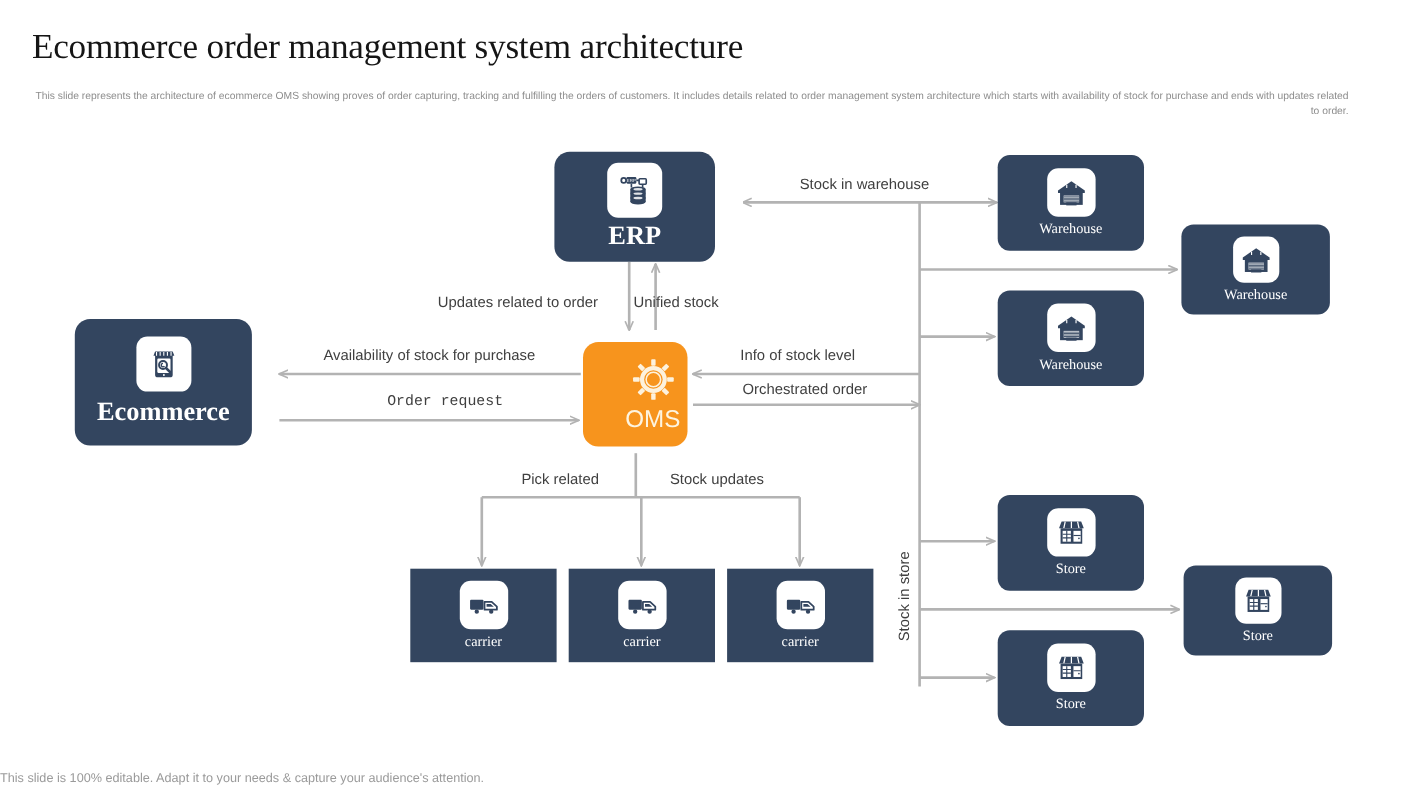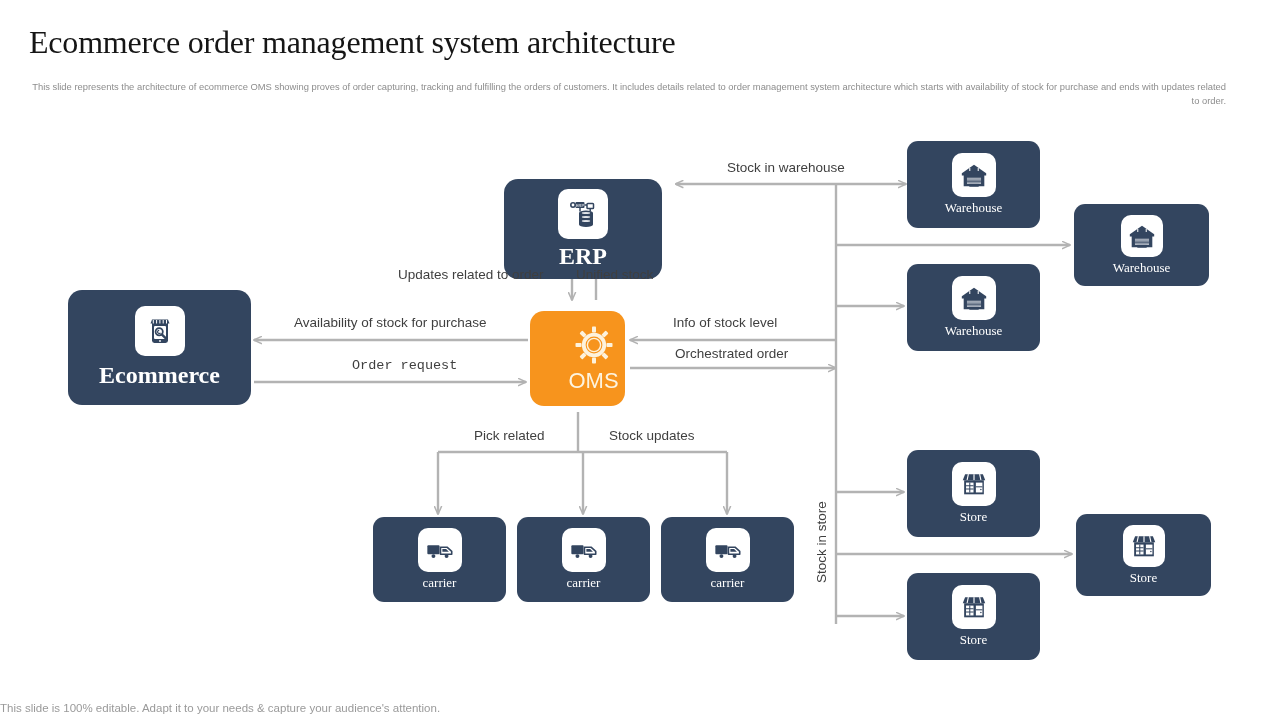--- a/index.html
+++ b/index.html
@@ -82,30 +82,30 @@
     background: transparent;
     border-radius: 0;
   }
   .node .node-label {
     color: #ffffff;
     text-align: center;
     white-space: nowrap;
   }
 
   
-  .node.big { width: 158px; height: 100px; border-radius: 14px; margin-top: 41px; }
+  .node.big { width: 146px; height: 100px; border-radius: 14px; }
   .node.big .icon-tile { width: 50px; height: 50px; }
   .node.big .node-label {
     font-family: "Liberation Serif", serif;
     font-weight: bold;
     font-size: 24px;
     margin-top: 4px;
   }
 
-  .node.ecom { width: 183px; height: 115px; border-radius: 14px; align-items: center; }
+  .node.ecom { width: 161px; height: 115px; border-radius: 14px; align-items: center; }
   .node.ecom .icon-tile { width: 50px; height: 50px; }
   .node.ecom .node-label {
     font-family: "Liberation Serif", serif;
     font-weight: bold;
     font-size: 24px;
     margin-top: 6px;
   }
 
   .node.oms { width: 95px; height: 95px; border-radius: 14px; padding-left: 32px; }
   .node.oms .icon-tile { width: 44px; height: 44px; }
@@ -125,21 +125,21 @@
   }
 
   .node.wide { width: 135px; height: 82px; border-radius: 11px; }
   .node.wide .icon-tile { width: 42px; height: 42px; }
   .node.wide .node-label {
     font-family: "Liberation Serif", serif;
     font-size: 13px;
     margin-top: 3px;
   }
 
-  .node.carrier { width: 133px; height: 85px; border-radius: 11px; }
+  .node.carrier { width: 133px; height: 85px; border-radius: 0; }
   .node.carrier .icon-tile { width: 44px; height: 44px; }
   .node.carrier .node-label {
     font-family: "Liberation Serif", serif;
     font-size: 13px;
     margin-top: 3px;
   }
 
   
   .edge-label {
     position: absolute;

